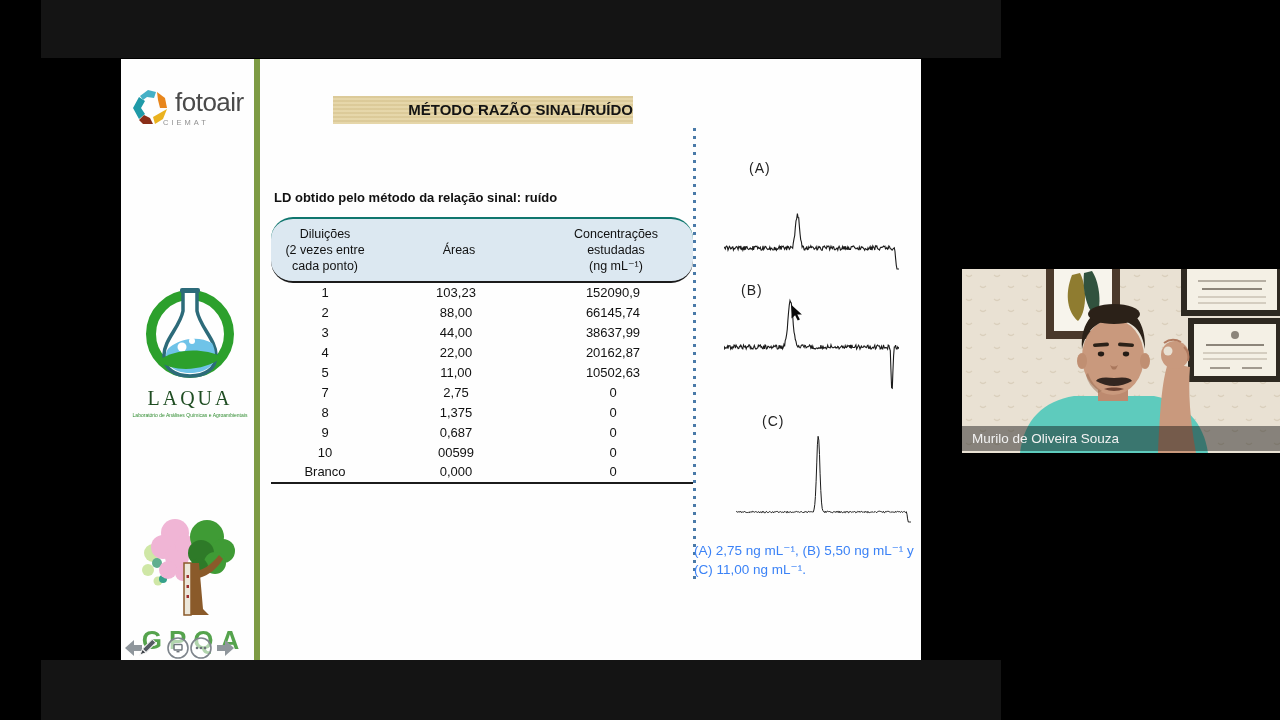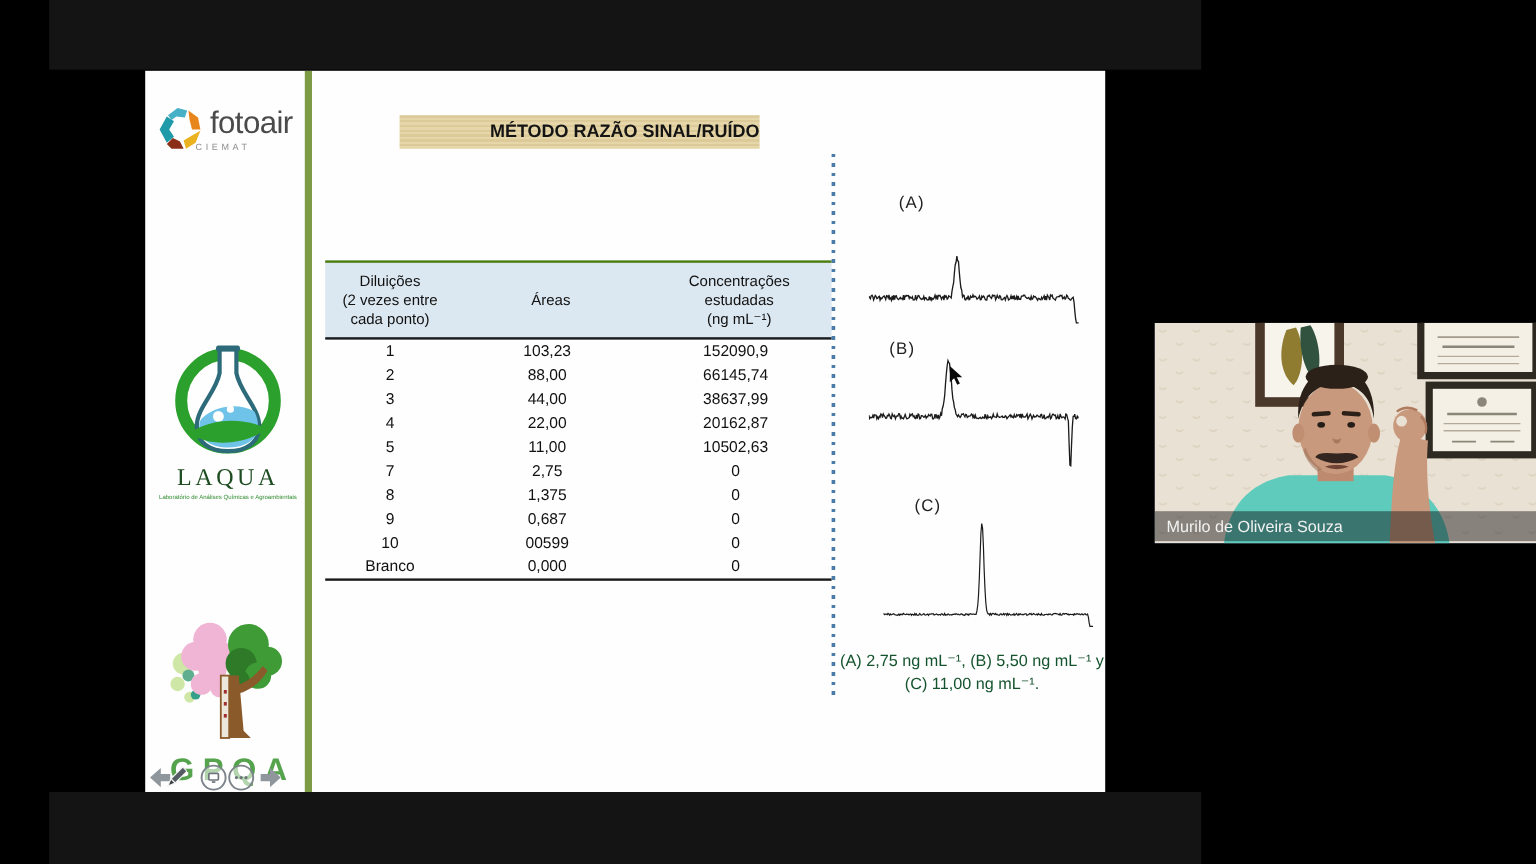--- a/index.html
+++ b/index.html
@@ -41,40 +41,40 @@
   
   .slide-title{left:212px;top:37px;width:300px;height:28px;
     background:var(--title-bg,#e3d19e);
     background-image:repeating-linear-gradient(0deg,rgba(255,255,255,0.12) 0 2px,rgba(0,0,0,0.03) 2px 4px);
     text-align:right;line-height:28px;font-weight:bold;font-size:15px;color:#141414;}
   .slide-heading{left:153px;top:131px;font-size:13px;font-weight:bold;color:#111;}
 
   
   .rtable{left:150px;top:158px;width:422px;}
   .thead{display:flex;background:var(--thead-bg,#dce8f1);
-         border-top:2px solid #4d7c0f;border-bottom:2px solid #1b1b1b;min-height:62px;}
+         border-top:2px solid #0f766e;border-bottom:2px solid #1b1b1b;min-height:62px;border-radius:22px;}
   .th{display:flex;align-items:center;justify-content:center;text-align:center;
       font-size:12.5px;line-height:1.28;color:#111;white-space:pre-line;}
   .c0{width:108px;} .c1{width:154px;} .c2{width:160px;}
   .tbody{border-bottom:2px solid #1b1b1b;}
   .trow{display:flex;height:19.9px;align-items:center;}
   .tcell{text-align:center;font-size:13px;color:#111;}
 
   
   .dotted{left:572px;top:69px;width:3px;height:455px;
     background:repeating-linear-gradient(to bottom,var(--dot-blue,#4a7aa8) 0 3px,transparent 3px 8px);}
   .chrom-label{font-size:14px;color:#222;letter-spacing:1px;}
   .lab-a{left:628px;top:101px;} .lab-b{left:620px;top:223px;} .lab-c{left:641px;top:354px;}
   .chrom{position:absolute;}
   .chrom-a{left:603px;top:131px;} .chrom-b{left:603px;top:236px;} .chrom-c{left:615px;top:369px;}
-  .chrom-caption{left:573px;top:482px;width:232px;text-align:center;
-                 font-size:13.5px;color:#14532d;line-height:19px;}
-
-  
-  .webcam{left:962px;top:269px;width:318px;height:184px;background:#0f172a;overflow:hidden;}
+  .chrom-caption{left:573px;top:482px;width:232px;
+                 font-size:13.5px;color:#3b82f6;line-height:19px;}
+
+  
+  .webcam{left:962px;top:269px;width:318px;height:184px;background:#7f1d1d;overflow:hidden;}
   .name-label{left:0;top:157px;width:318px;height:25px;background:rgba(15,15,15,0.45);
               color:#f2f2f2;font-size:13.5px;line-height:25px;padding-left:10px;box-sizing:border-box;}
 </style>
 </head>
 <body>
 
 <div class="abs share-area">
   <div class="abs share-strip-top"></div>
   <div class="abs share-strip-bottom"></div>
 
@@ -165,20 +165,21 @@
         <circle cx="16" cy="12" r="1.3" fill="#6d747b"></circle>
       </svg>
     </div>
     <div class="abs nav-btn nav-next">
       <svg width="17" height="16" viewBox="0 0 17 16">
         <polygon points="17,8 8,0 8,5 0,5 0,11 8,11 8,16" fill="#8f969c"></polygon>
       </svg>
     </div>
 
     <div class="abs slide-title">MÉTODO RAZÃO SINAL/RUÍDO</div>
+    <div class="abs slide-heading">LD obtido pelo método da relação sinal: ruído</div>
 
     <div class="abs rtable">
       <div class="thead">
         <div class="th c0">Diluições
 (2 vezes entre
 cada ponto)</div>
         <div class="th c2">Áreas</div>
         <div class="th c1">Concentrações
 estudadas
 (ng mL⁻¹)</div>

